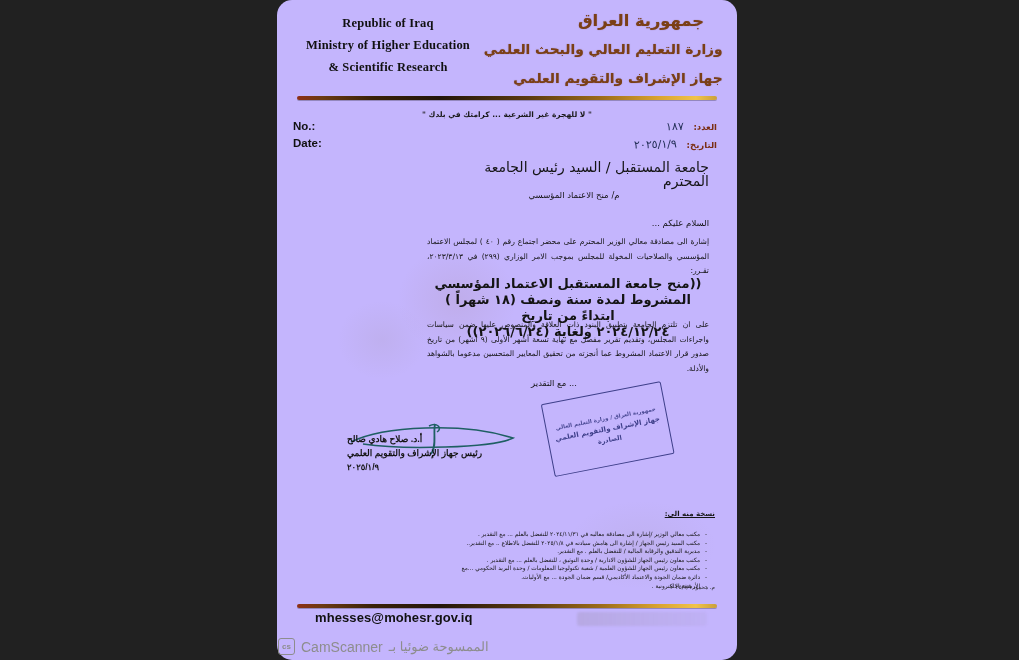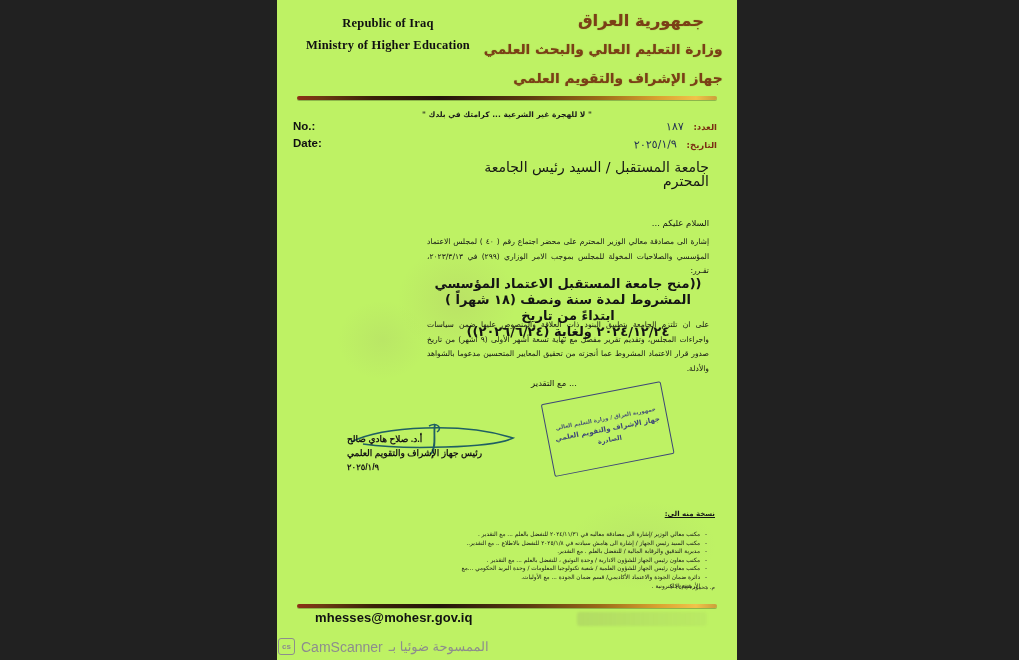--- a/index.html
+++ b/index.html
@@ -5,21 +5,21 @@
   html,body{margin:0;padding:0;}
   body{
     width:1019px;height:660px;overflow:hidden;
     background:#212121;
     font-family:"Liberation Sans",sans-serif;
     position:relative;
   }
   
   #page{
     position:absolute;left:277px;top:0;width:460px;height:660px;
-    background:#bef264;overflow:hidden;
+    background:#c4b5fd;overflow:hidden;border-radius:15px;
   }
   
   .header{
     position:relative;height:96px;
   }
   .hdr-en{
     position:absolute;left:16px;top:12px;width:190px;
     text-align:center;color:#111;
     font-family:"Liberation Serif",serif;
     font-weight:bold;font-size:12.5px;line-height:22px;
@@ -199,20 +199,21 @@
 </head>
 <body>
 
 <div id="page">
 
   <div class="header">
 
     <div class="hdr-en">
       <div>Republic of Iraq</div>
       <div>Ministry of Higher Education</div>
+      <div>&amp; Scientific Research</div>
     </div>
 
     <div class="hdr-ar">
       <div class="l1">جمهورية العراق</div>
       <div class="l2">وزارة التعليم العالي والبحث العلمي</div>
       <div class="l3">جهاز الإشراف والتقويم العلمي</div>
     </div>
   </div>
 
   <div class="rule" id="rule-top"></div>
@@ -232,20 +233,21 @@
     <div class="row">
       <span class="lbl">التاريخ:</span>
       <span class="val">٢٠٢٥/١/٩</span>
     </div>
   </div>
 
   <div class="ghost" id="ghost1"></div>
   <div class="ghost" id="ghost2"></div>
 
   <div class="ar addressee">جامعة المستقبل / السيد رئيس الجامعة المحترم</div>
+  <div class="ar subject">م/ منح الاعتماد المؤسسي</div>
   <div class="ar greeting">السلام عليكم ...</div>
   <div class="ar para1">إشارة الى مصادقة معالي الوزير المحترم على محضر اجتماع رقم ( ٤٠ ) لمجلس الاعتماد المؤسسي والصلاحيات المخولة للمجلس بموجب الامر الوزاري (٢٩٩) في ٢٠٢٣/٣/١٣، تقـرر:</div>
 
   <div class="ar decision">
     <div>((منح جامعة المستقبل الاعتماد المؤسسي المشروط لمدة سنة ونصف (١٨ شهراً ) ابتداءً من تاريخ</div>
     <div>٢٠٢٤/١٢/٢٤ ولغاية (٢٠٢٦/٦/٢٤))</div>
   </div>
 
   <div class="ar para2">على ان تلتزم الجامعة بتطبيق البنود ذات العلاقة والمنصوص عليها ضمن سياسات واجراءات المجلس، وتقديم تقرير مفصل مع نهاية تسعة أشهر الأولى (٩ أشهر) من تاريخ صدور قرار الاعتماد المشروط عما أنجزته من تحقيق المعايير المتحسين مدعوما بالشواهد والأدلة.</div>
   <div class="ar regards">... مع التقدير</div>

